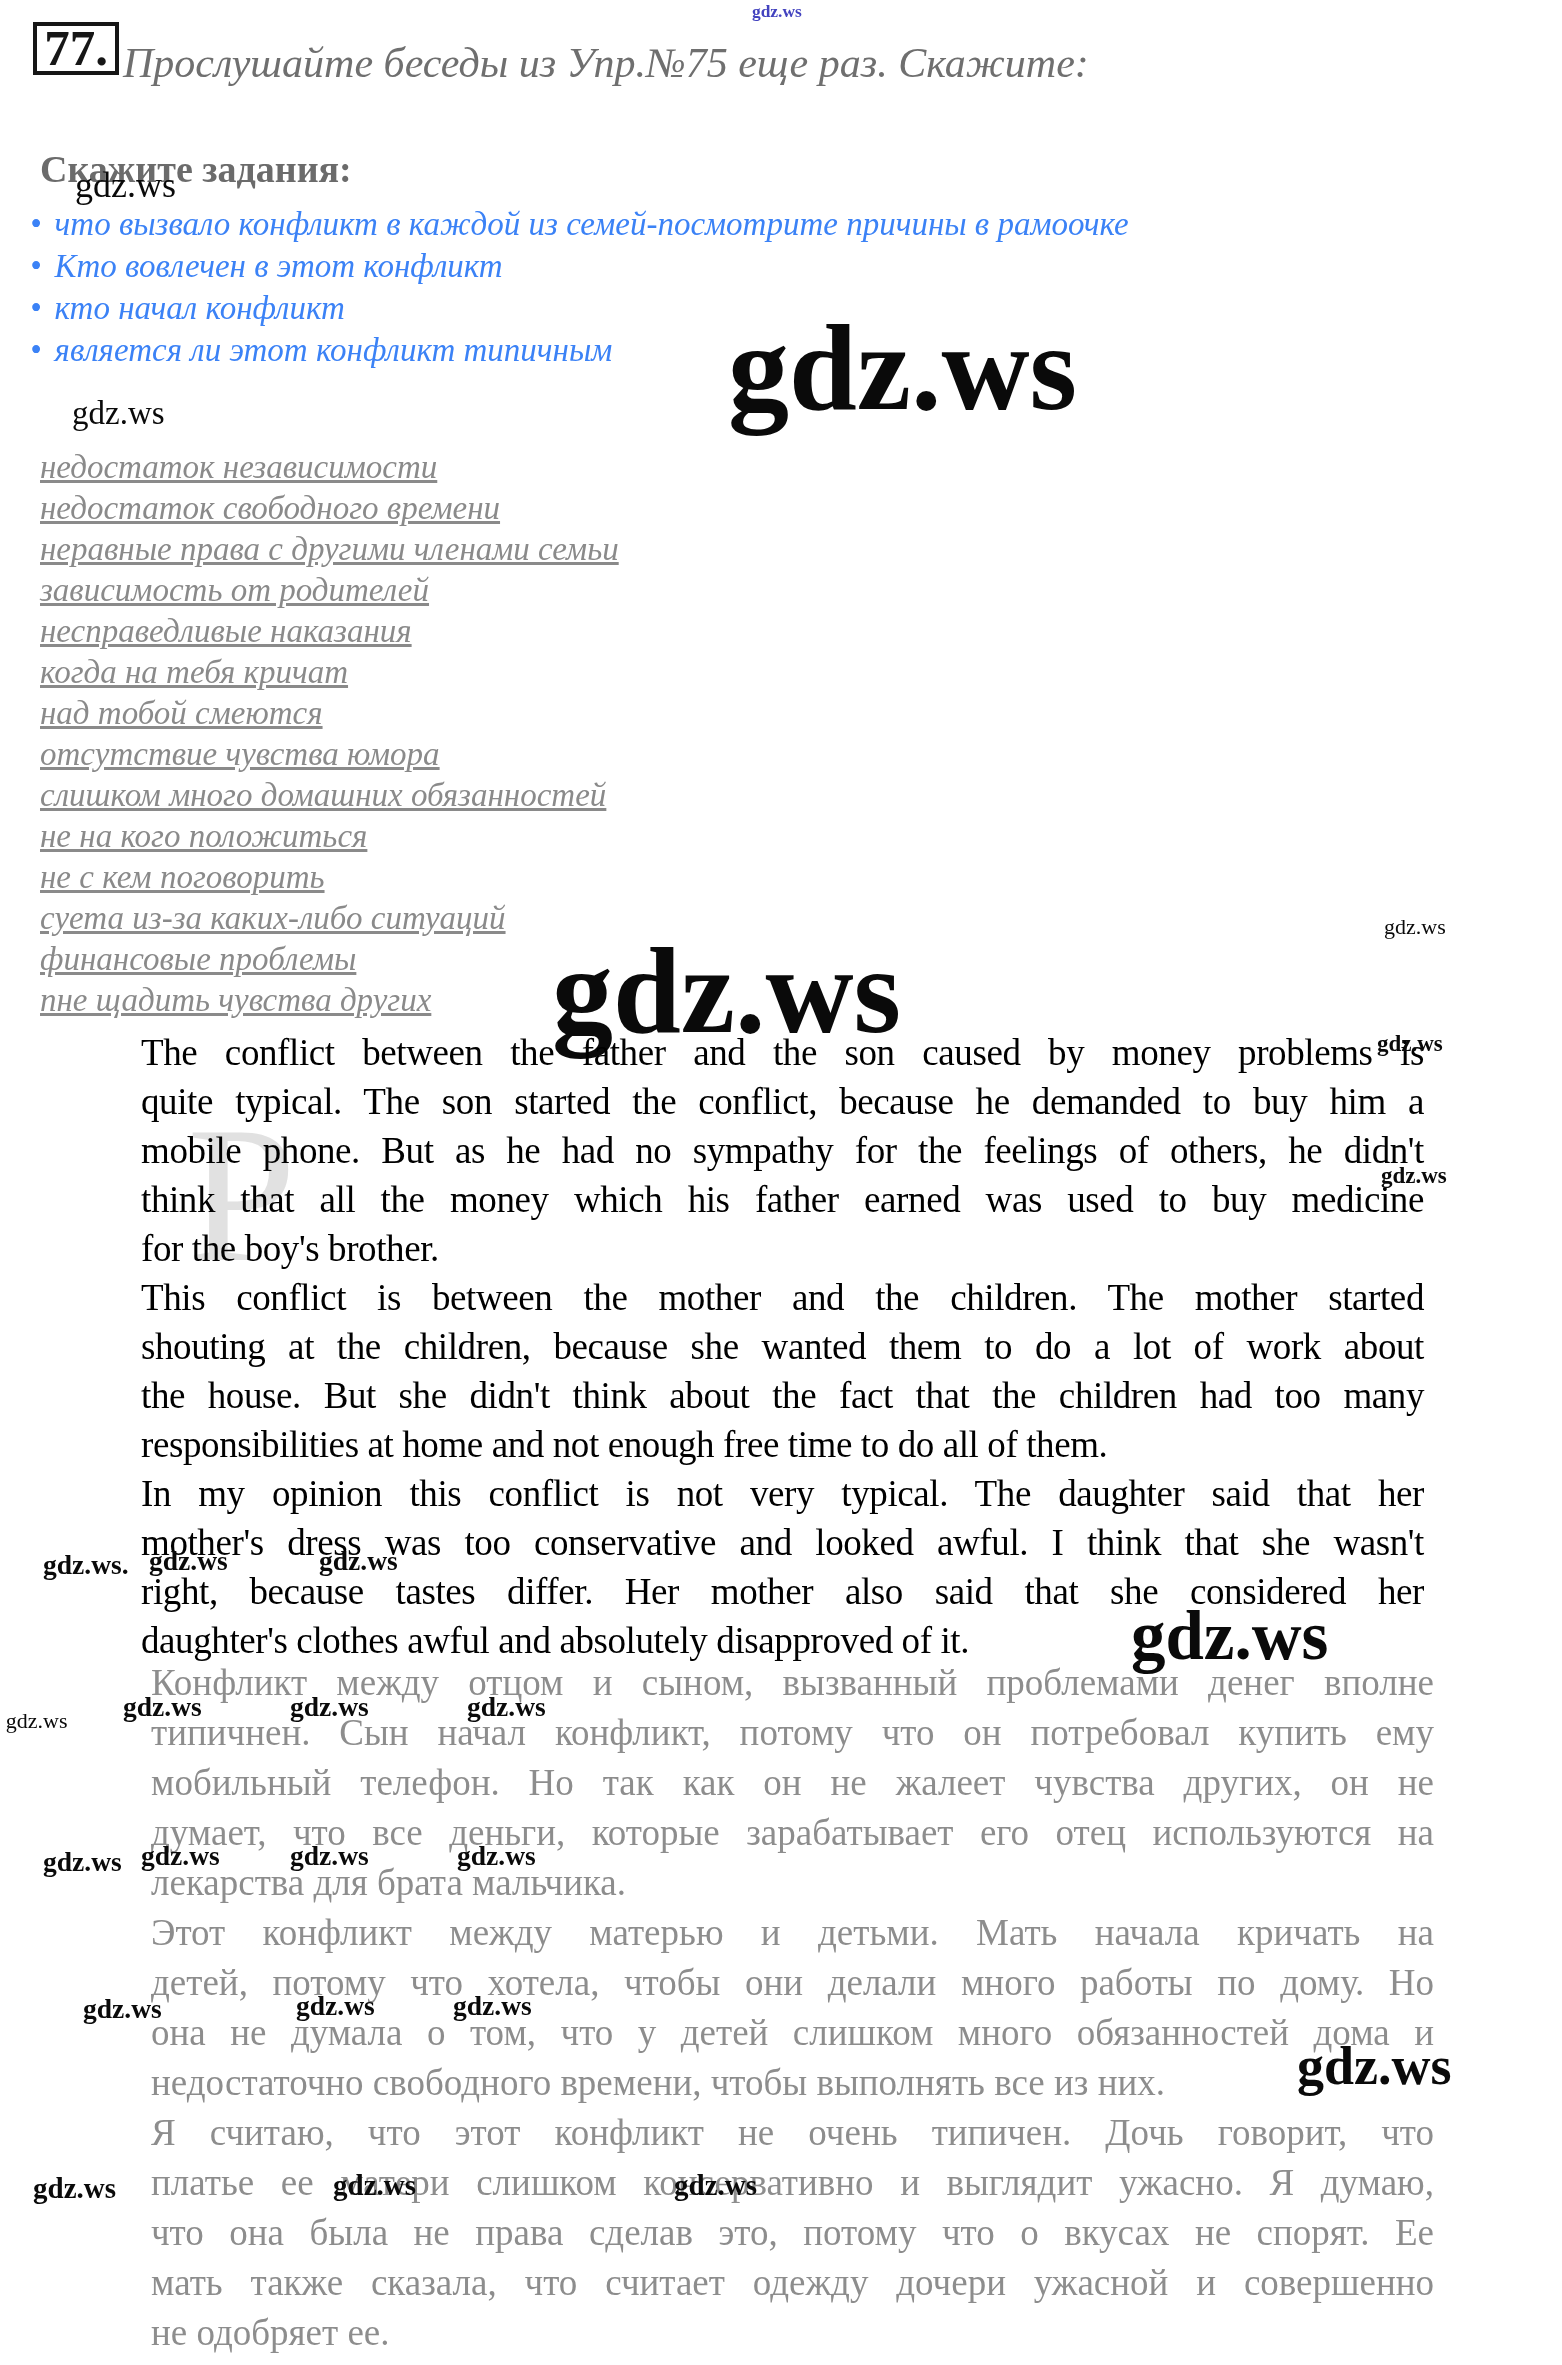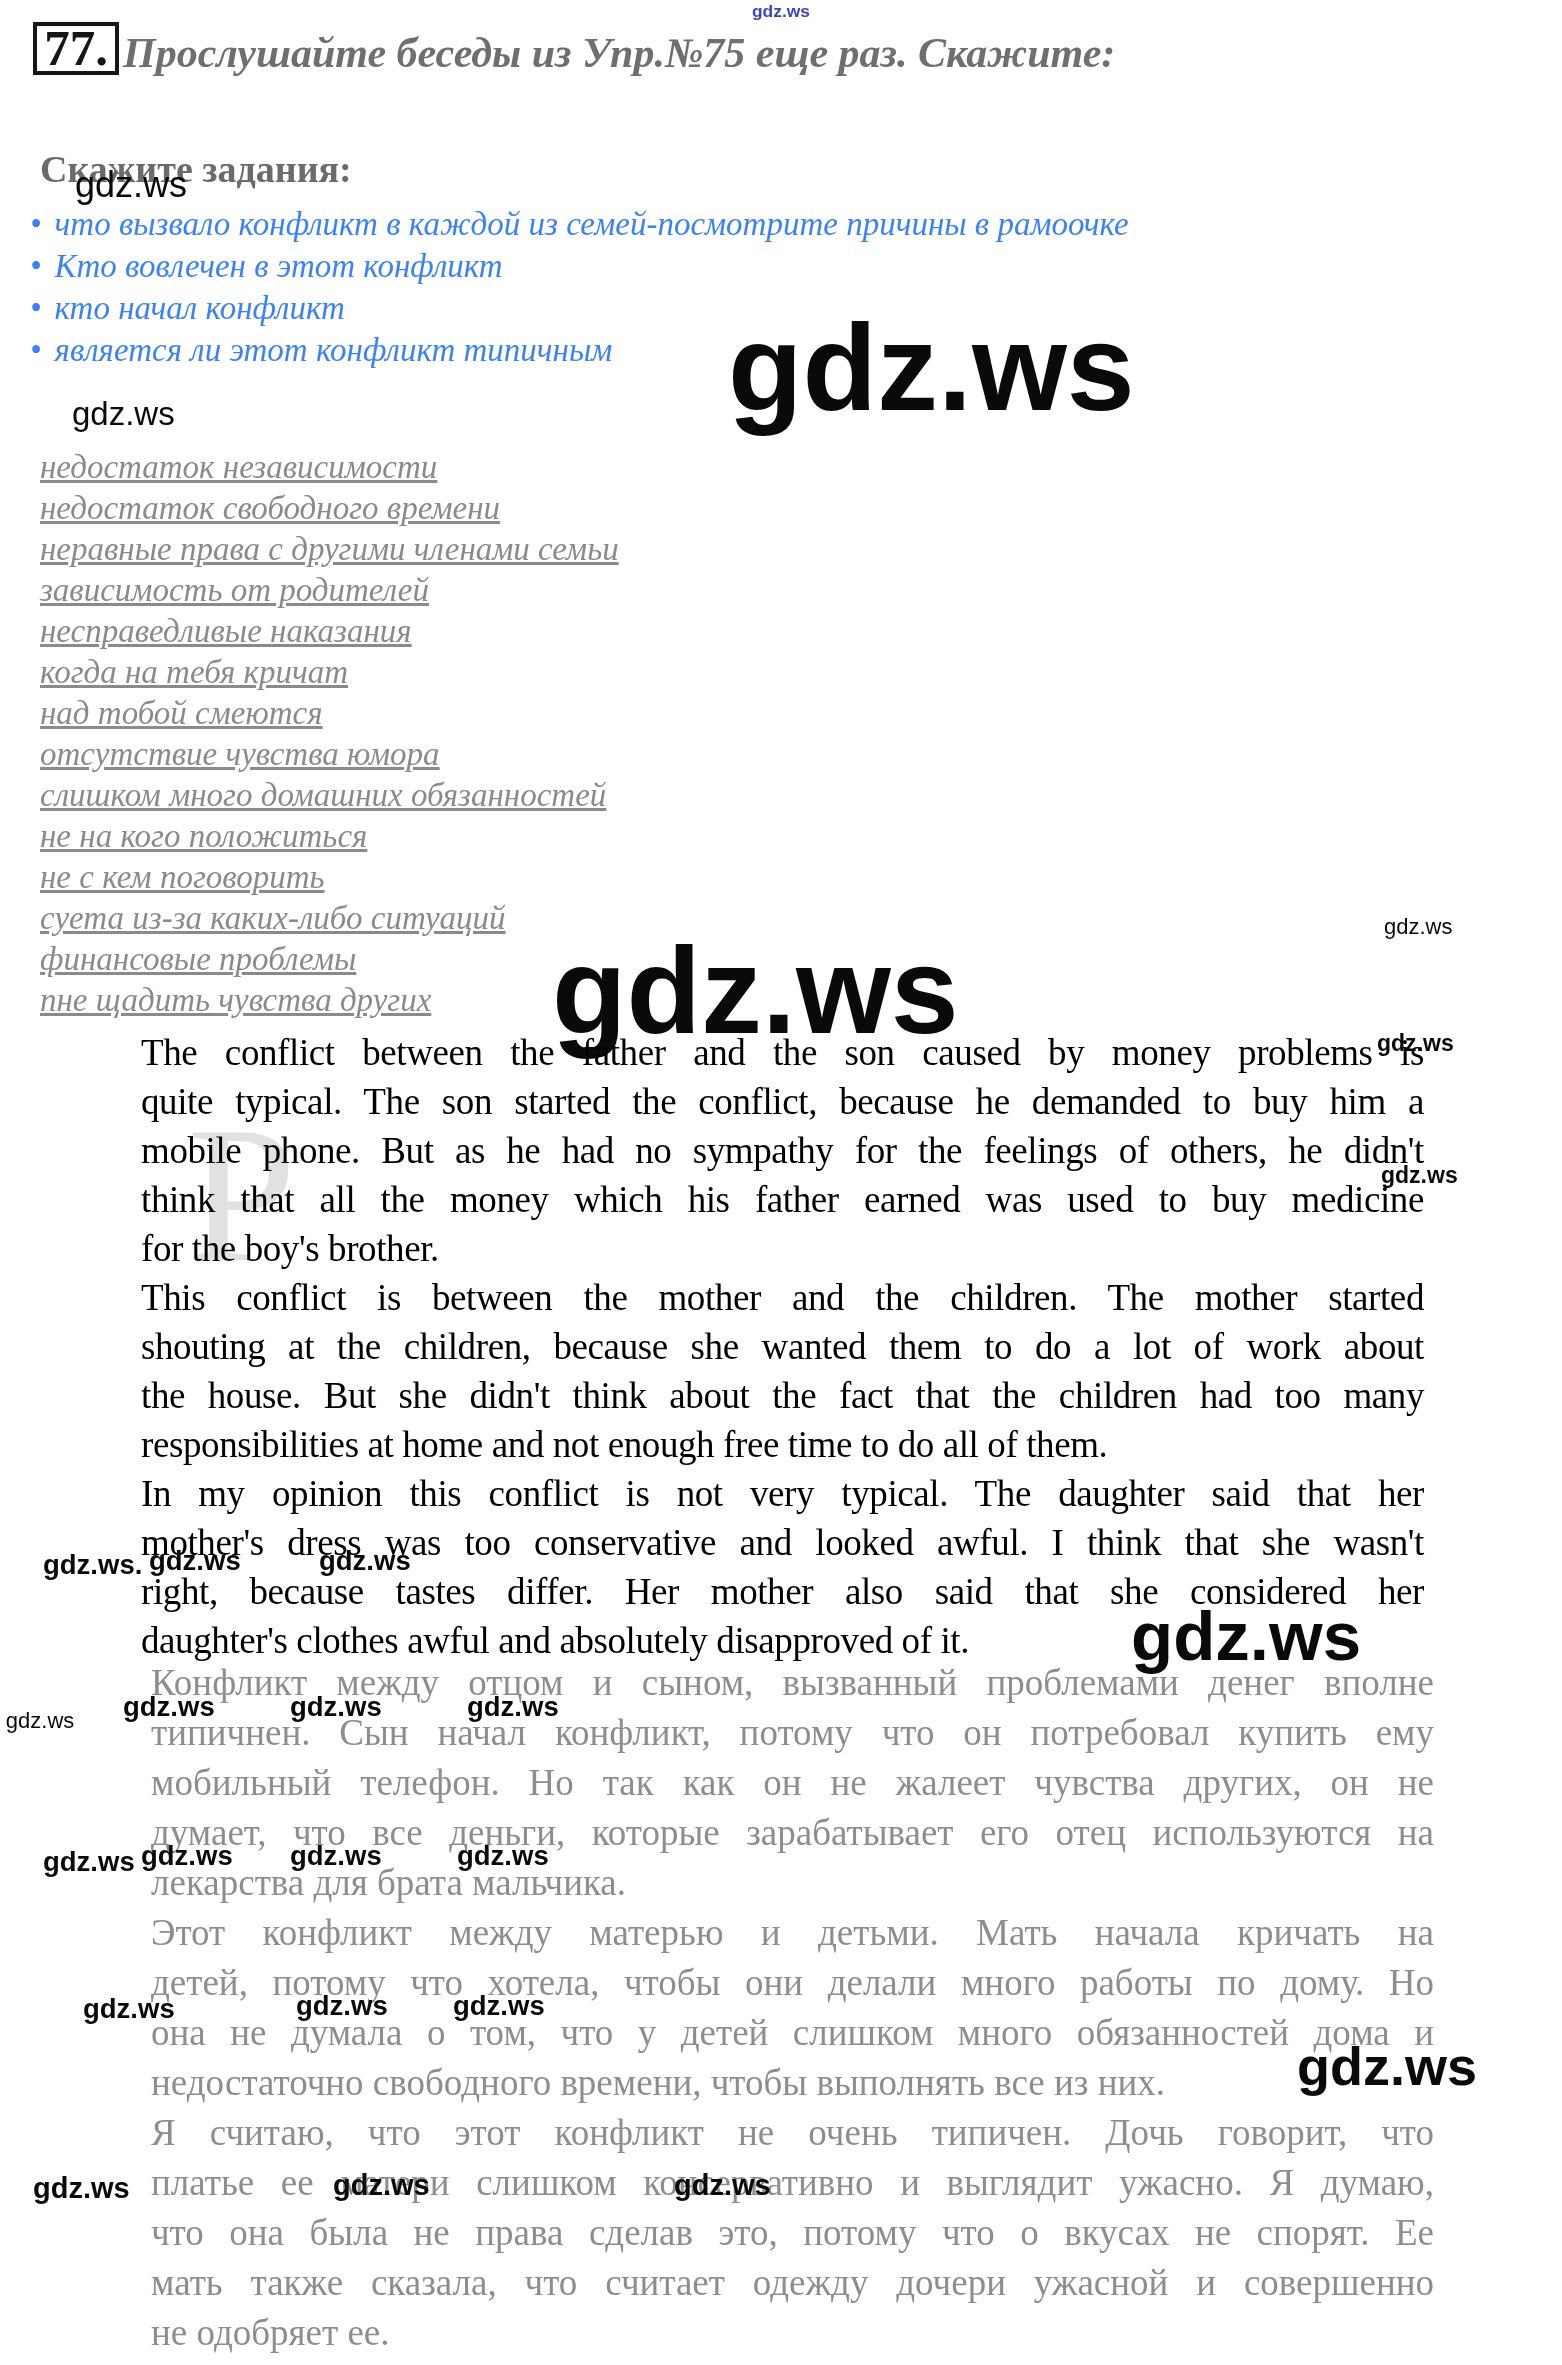--- a/index.html
+++ b/index.html
@@ -1,19 +1,19 @@
 <!DOCTYPE html>
 <html style="font-size:11.6px"><head>
 <meta charset="utf-8">
 <style>
   html,body{margin:0;padding:0;}
   body{width:1563px;height:2366px;position:relative;background:#ffffff;overflow:hidden;
        font-family:"Liberation Serif","DejaVu Serif",serif;}
   .abs{position:absolute;}
-  .wm{font-family:Liberation Sans, sans-serif;font-weight:bold;color:#0a0a0a;
+  .wm{font-family:Liberation Serif, serif;font-weight:bold;color:#0a0a0a;
       white-space:nowrap;line-height:1;}
   .wm-plain{font-weight:normal;}
   .wm-blue{color:#4242bf;}
   .ghost{color:#8a8a8a;opacity:.25;font-size:196px;line-height:1;font-family:"Liberation Serif",serif;}
   .ex-box{border:4.3px solid #161616;color:#161616;font-weight:bold;font-size:51px;
           padding:0 7.2px;line-height:45px;background:#fff;}
   .heading{font-style:italic;font-size:42px;color:#6f6f6f;white-space:nowrap;}
   .perevod{font-weight:bold;font-size:38px;color:#6b6b6b;}
   .blist{font-style:italic;font-size:33px;color:#3b82f6;}
   .blist .tline{height:42px;white-space:nowrap;}
@@ -27,21 +27,21 @@
   .jl{white-space:normal !important;text-align:justify;text-align-last:justify;}
 </style>
 </head>
 <body>
 
 <div class="abs ghost" style="left:187px;top:1096px;">Р</div>
 
 <div class="abs wm wm-blue" style="left:752px;top:2.9px;font-size:17.4px;">gdz.ws</div>
 
 <div class="abs ex-box" style="left:33px;top:22px;">77.</div>
-<div class="abs heading" style="left:123px;top:29px;font-weight:bold;">Прослушайте беседы из Упр.№75 еще раз. Скажите:</div>
+<div class="abs heading" style="left:123px;top:39px;">Прослушайте беседы из Упр.№75 еще раз. Скажите:</div>
 
 <div class="abs perevod" style="left:40px;top:147px;">Скажите задания:</div>
 
 <div class="abs wm wm-plain" style="left:75px;top:167px;font-size:36px;font-weight:500;">gdz.ws</div>
 
 <div class="abs blist" style="left:30px;top:206px;">
     <div class="tline"><span class="bullet">•</span><span>что вызвало конфликт в каждой из семей-посмотрите причины в рамоочке</span></div>
     <div class="tline"><span class="bullet">•</span><span>Кто вовлечен в этот конфликт</span></div>
     <div class="tline"><span class="bullet">•</span><span>кто начал конфликт</span></div>
     <div class="tline"><span class="bullet">•</span><span>является ли этот конфликт типичным</span></div>

